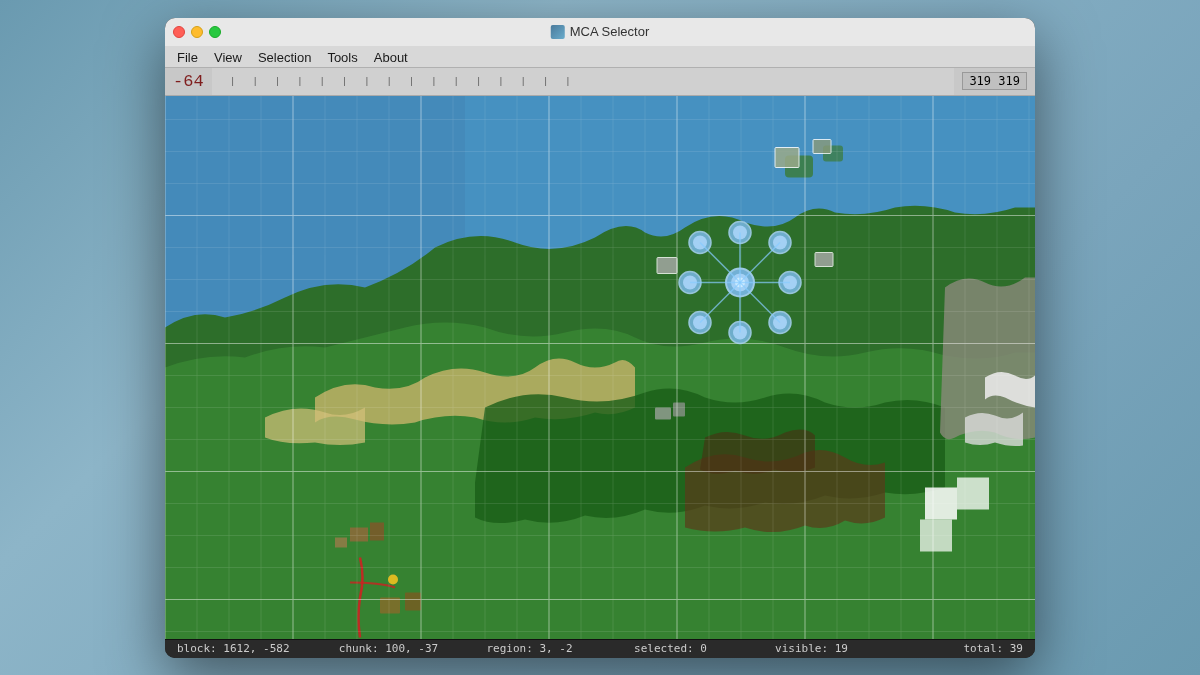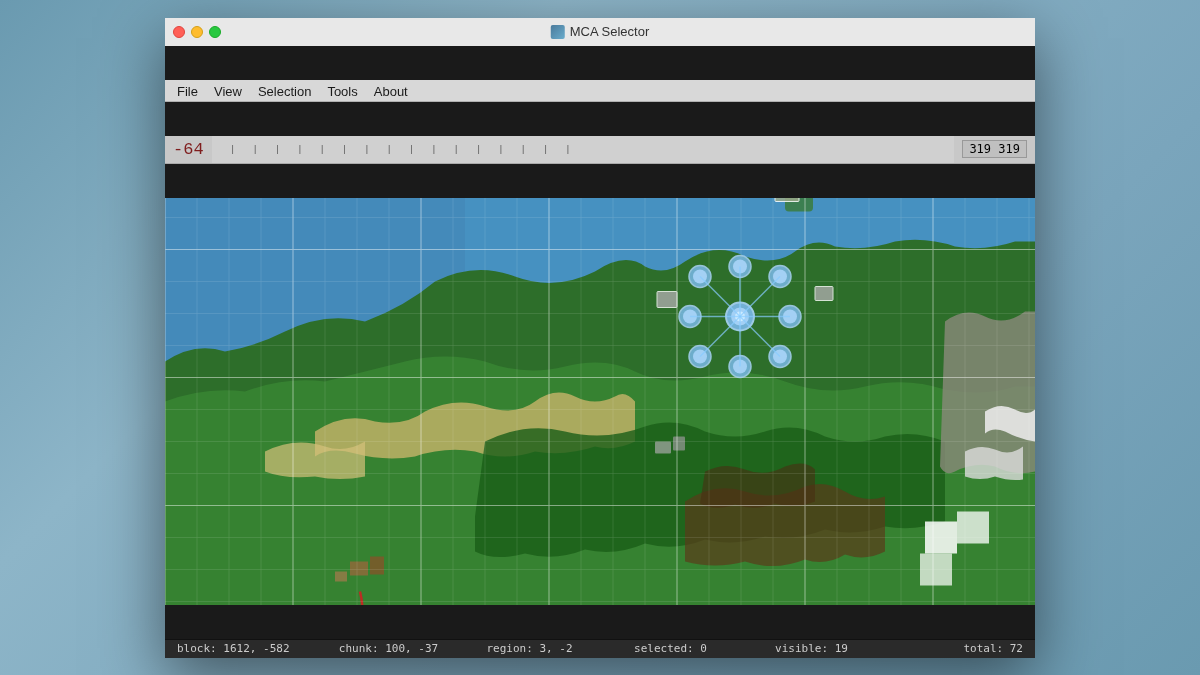--- a/index.html
+++ b/index.html
@@ -8,27 +8,26 @@
       height: 675px;
       background: linear-gradient(135deg, #6a9ab0 0%, #8db5c8 30%, #7aa5bc 70%, #6a9ab0 100%);
       display: flex;
       align-items: center;
       justify-content: center;
       font-family: -apple-system, BlinkMacSystemFont, 'Helvetica Neue', sans-serif;
     }
     .window {
       width: 870px;
       height: 640px;
-      border-radius: 0;
+      border-radius: 10px;
       overflow: hidden;
       box-shadow: 0 20px 60px rgba(0,0,0,0.5);
       display: flex;
       flex-direction: column;
       background: #1a1a1a;
-      gap: 34px;
     }
     .titlebar {
       height: 28px;
       background: #e8e8e8;
       display: flex;
       align-items: center;
       padding: 0 8px;
       gap: 6px;
       flex-shrink: 0;
       position: relative;
@@ -373,15 +372,15 @@
       <circle cx="228" cy="492" r="5" fill="#f0c020" opacity="0.9"></circle>
     </svg>
   </div>
 
   <div class="status-bar">
     <div class="status-item">block: 1612, -582</div>
     <div class="status-item">chunk: 100, -37</div>
     <div class="status-item">region: 3, -2</div>
     <div class="status-item">selected: 0</div>
     <div class="status-item">visible: 19</div>
-    <div class="status-item">total: 72</div>
+    <div class="status-item">total: 39</div>
   </div>
 </div>
 
 </body></html>

